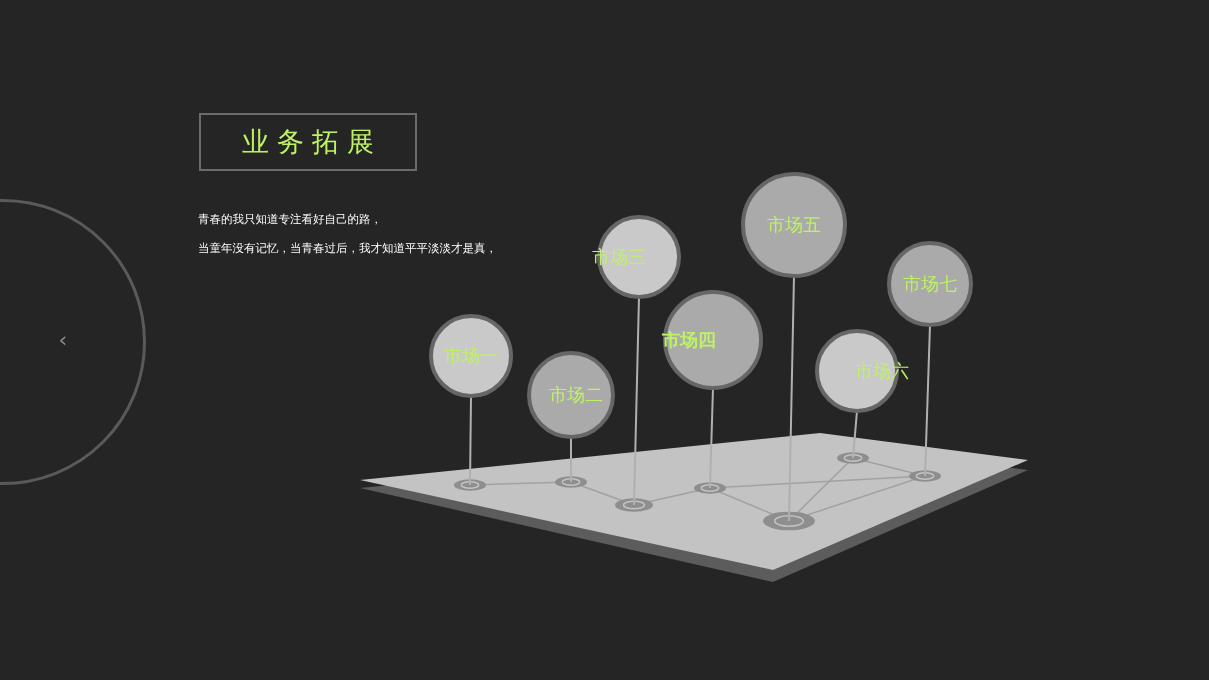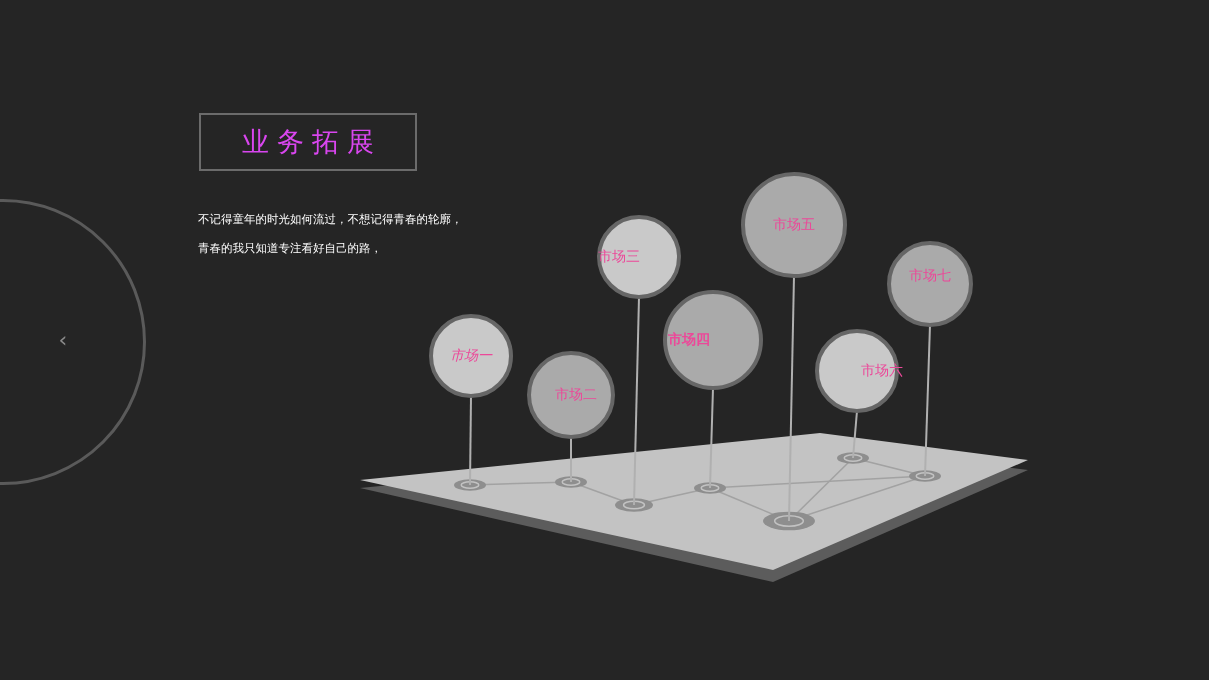--- a/index.html
+++ b/index.html
@@ -20,48 +20,48 @@
     position:absolute; left:50px; top:325px; width:26px; height:30px;
     color:#8a8a8a; font-size:22px; line-height:30px; text-align:center;
     cursor:pointer;
   }
   .title-box {
     position:absolute; left:199px; top:113px; width:218px; height:58px;
     border:2px solid #6b6b6b; box-sizing:border-box;
     display:flex; align-items:center; justify-content:center;
   }
   .title-text {
-    color:#d946ef; font-size:27px; letter-spacing:8px; padding-left:8px;
+    color:#bef264; font-size:27px; letter-spacing:8px; padding-left:8px;
     font-family:"DejaVu Sans",sans-serif;
   }
   .desc { position:absolute; left:198px; top:205px; }
   .desc-line {
     color:#ffffff; font-size:11.5px; line-height:29px; white-space:nowrap;
   }
   svg.scene { position:absolute; left:0; top:0; }
   .balloon-label {
     position:absolute; transform:translate(-50%,-50%);
-    color:#ec4899; font-size:14px; white-space:nowrap;
+    color:#bef264; font-size:18px; white-space:nowrap;
   }
 </style>
 </head>
 <body>
 
 <div class="slide">
 
   <div class="half-circle"></div>
   <div class="prev-btn">‹</div>
 
   <div class="title-box">
     <span class="title-text">业务拓展</span>
   </div>
 
   <div class="desc">
-    <div class="desc-line">不记得童年的时光如何流过，不想记得青春的轮廓，</div>
     <div class="desc-line">青春的我只知道专注看好自己的路，</div>
+    <div class="desc-line">当童年没有记忆，当青春过后，我才知道平平淡淡才是真，</div>
   </div>
 
   <svg class="scene" width="1209" height="680">
     <polygon points="360,488 820,443 1028,470 773,582" fill="#5c5c5c"></polygon>
     <polygon points="360,480 820,433 1028,460 773,570" fill="#c3c3c3"></polygon>
     <g id="links">
         <line x1="470" y1="485" x2="571" y2="482" stroke="#a2a2a2" stroke-width="1.5"></line>
         <line x1="571" y1="482" x2="634" y2="505" stroke="#a2a2a2" stroke-width="1.5"></line>
         <line x1="634" y1="505" x2="710" y2="488" stroke="#a2a2a2" stroke-width="1.5"></line>
         <line x1="710" y1="488" x2="789" y2="521" stroke="#a2a2a2" stroke-width="1.5"></line>
@@ -114,21 +114,21 @@
         <circle cx="571" cy="395" r="42" fill="#aaaaaa" stroke="#666666" stroke-width="4"></circle>
         <circle cx="639" cy="257" r="40" fill="#c9c9c9" stroke="#666666" stroke-width="4"></circle>
         <circle cx="713" cy="340" r="48" fill="#aaaaaa" stroke="#666666" stroke-width="4"></circle>
         <circle cx="794" cy="225" r="51" fill="#aaaaaa" stroke="#666666" stroke-width="4"></circle>
         <circle cx="857" cy="371" r="40" fill="#c9c9c9" stroke="#666666" stroke-width="4"></circle>
         <circle cx="930" cy="284" r="41" fill="#aaaaaa" stroke="#666666" stroke-width="4"></circle>
       </g>
   </svg>
 
   <div id="labels">
-      <div class="balloon-label" style="left: 471px; top: 356px; font-style: italic;">市场一</div>
+      <div class="balloon-label" style="left: 471px; top: 356px;">市场一</div>
       <div class="balloon-label" style="left: 576px; top: 395px;">市场二</div>
       <div class="balloon-label" style="left: 619px; top: 257px;">市场三</div>
       <div class="balloon-label" style="left: 689px; top: 340px; font-weight: bold;">市场四</div>
       <div class="balloon-label" style="left: 794px; top: 225px;">市场五</div>
       <div class="balloon-label" style="left: 882px; top: 371px;">市场六</div>
-      <div class="balloon-label" style="left: 930px; top: 276px;">市场七</div>
+      <div class="balloon-label" style="left: 930px; top: 284px;">市场七</div>
     </div>
 </div>
 
 </body></html>

